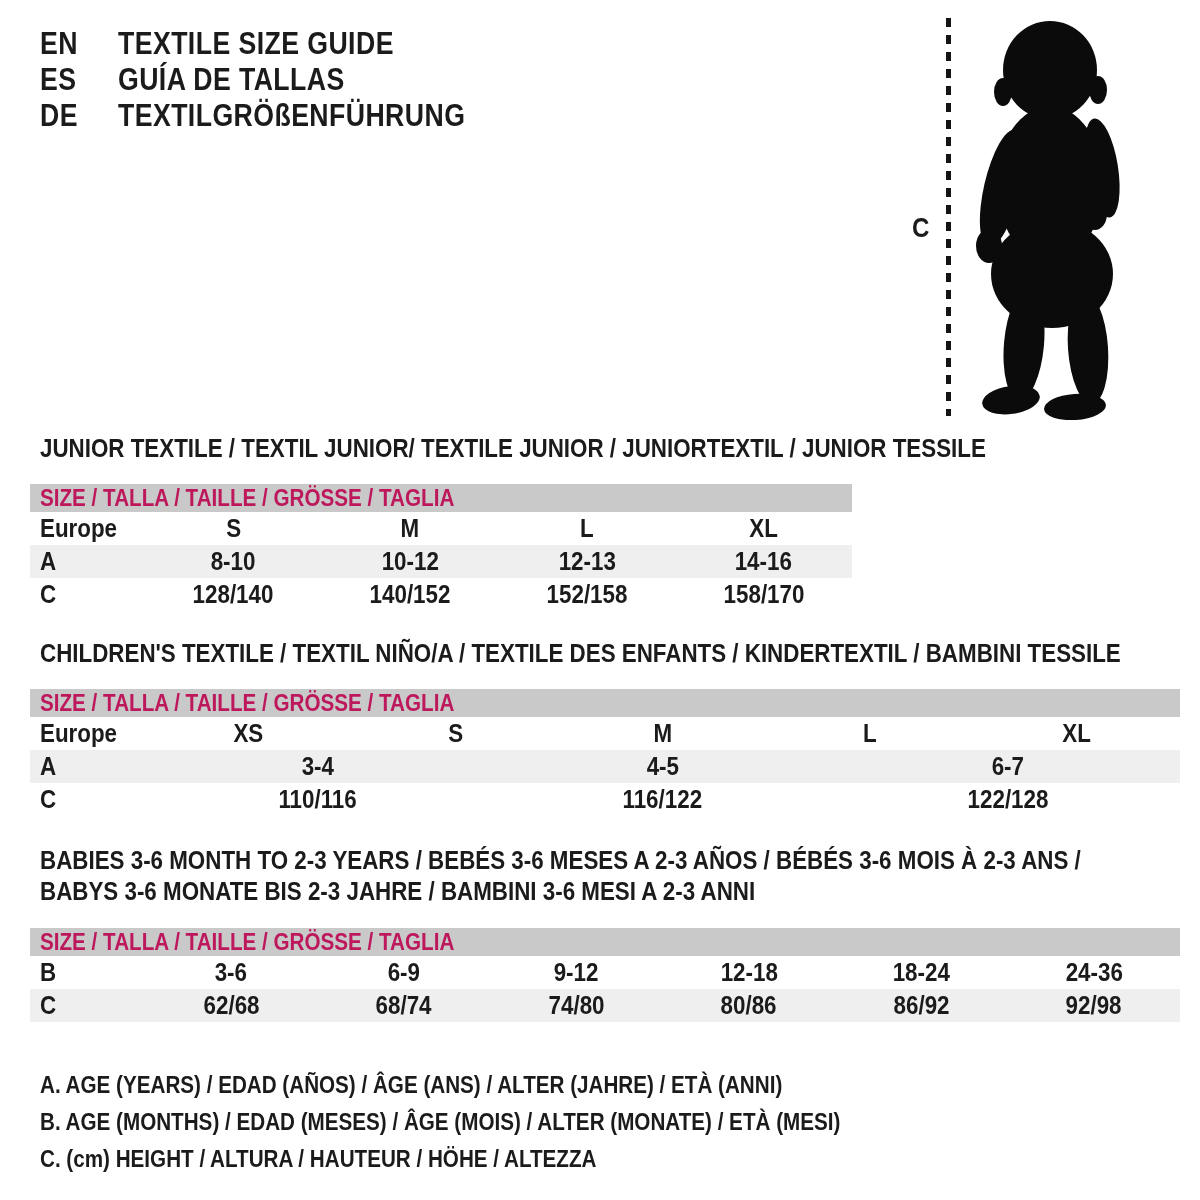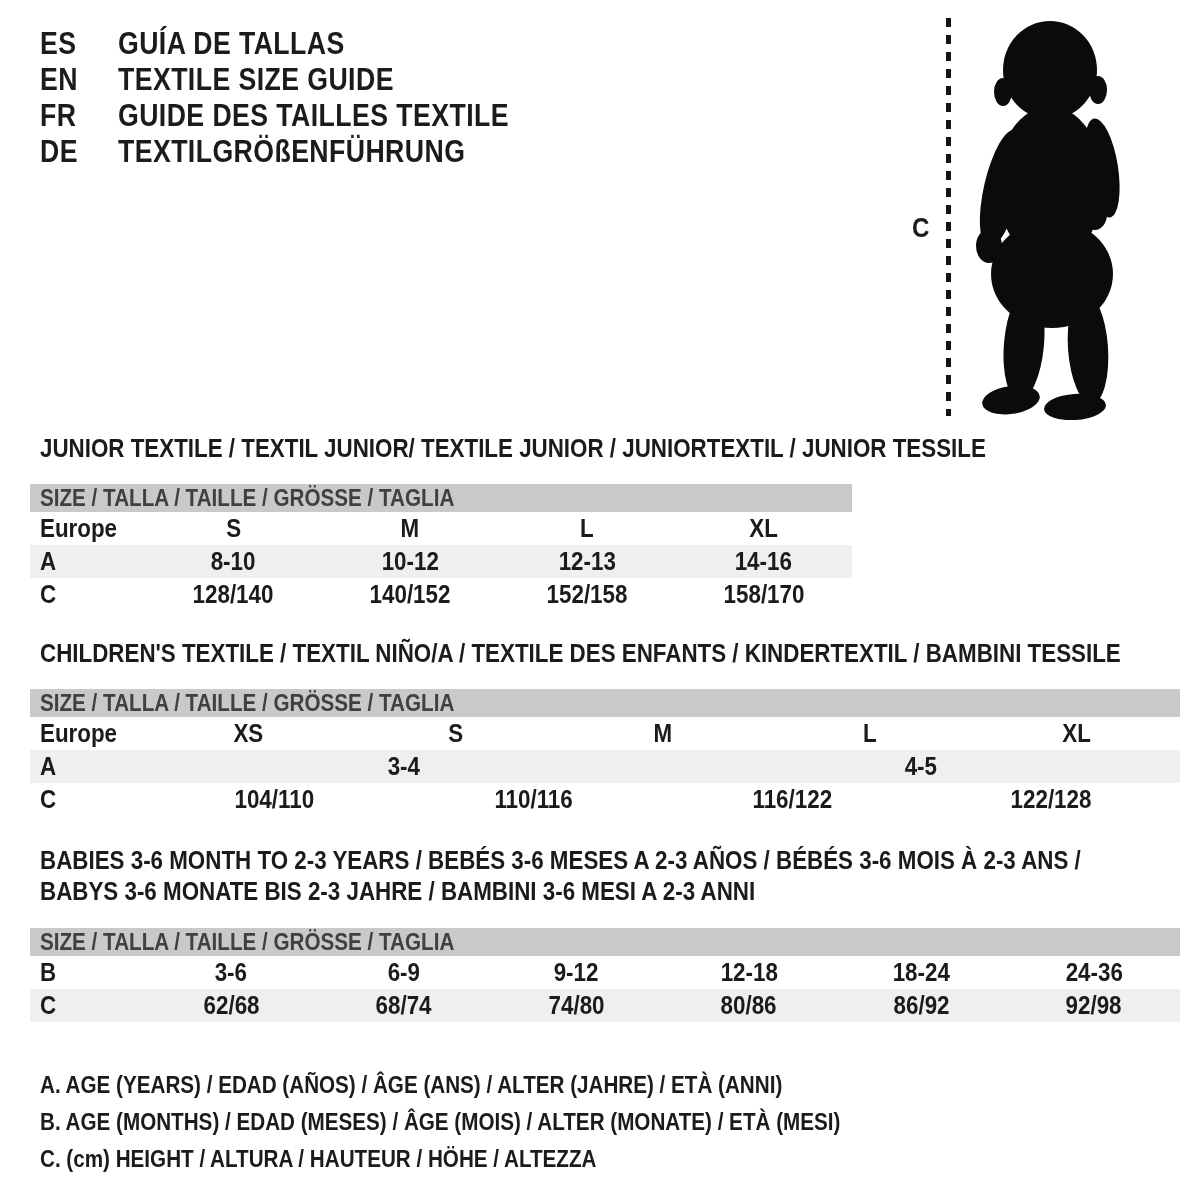--- a/index.html
+++ b/index.html
@@ -29,50 +29,46 @@
   .measure-label{position:absolute;left:912px;top:212px;font-size:28px;}
   .baby-svg{position:absolute;left:962px;top:16px;}
 
   
   .section-heading{position:absolute;left:40px;font-size:26px;line-height:31px;}
 
   
   .size-table{position:absolute;left:30px;font-size:26px;}
   .size-bar{
     height:28px;display:flex;align-items:center;
-    background:#c9c9c9;padding-left:10px;font-size:24px;color:#404040;
+    background:#c9c9c9;padding-left:10px;font-size:24px;color:#be185d;
   }
   .t-row{display:flex;height:33px;align-items:center;justify-content:flex-end;}
   .t-row.stripe{background:#efefef;}
   .t-label{flex:0 0 115px;padding-left:10px;box-sizing:border-box;}
   .t-cell{flex:1 1 0;display:flex;justify-content:center;align-items:center;}
   .w-junior{width:822px;}
   .w-wide{width:1150px;}
 
   
   .legend-block{position:absolute;left:40px;top:1066px;font-size:24px;}
   .legend-line{height:37px;display:flex;align-items:center;}
 </style>
 </head>
 <body>
 
 <div class="page">
 
   <div class="lang-block">
     <div class="lang-row">
+      <span class="lang-code"><span class="cxl">EN</span></span>
+      <span class="cxl">TEXTILE SIZE GUIDE</span>
+    </div>
+    <div class="lang-row">
       <span class="lang-code"><span class="cxl">ES</span></span>
       <span class="cxl">GUÍA DE TALLAS</span>
-    </div>
-    <div class="lang-row">
-      <span class="lang-code"><span class="cxl">EN</span></span>
-      <span class="cxl">TEXTILE SIZE GUIDE</span>
-    </div>
-    <div class="lang-row">
-      <span class="lang-code"><span class="cxl">FR</span></span>
-      <span class="cxl">GUIDE DES TAILLES TEXTILE</span>
     </div>
     <div class="lang-row">
       <span class="lang-code"><span class="cxl">DE</span></span>
       <span class="cxl">TEXTILGRÖßENFÜHRUNG</span>
     </div>
   </div>
 
   <div class="measure-line"></div>
   <div class="measure-label"><span class="cxl">C</span></div>
   <svg class="baby-svg" width="180" height="404" viewBox="0 0 180 404">
@@ -173,26 +169,26 @@
         </span>
     </div>
     <div class="t-row stripe">
       <span class="t-label"><span class="cxl">A</span></span>
       <span class="t-cell">
           <span class="cxc">3-4</span>
         </span>
       <span class="t-cell">
           <span class="cxc">4-5</span>
         </span>
+      <span class="t-cell">
+          <span class="cxc">6-7</span>
+        </span>
     </div>
     <div class="t-row">
       <span class="t-label"><span class="cxl">C</span></span>
-      <span class="t-cell">
-          <span class="cxc">104/110</span>
-        </span>
       <span class="t-cell">
           <span class="cxc">110/116</span>
         </span>
       <span class="t-cell">
           <span class="cxc">116/122</span>
         </span>
       <span class="t-cell">
           <span class="cxc">122/128</span>
         </span>
     </div>

